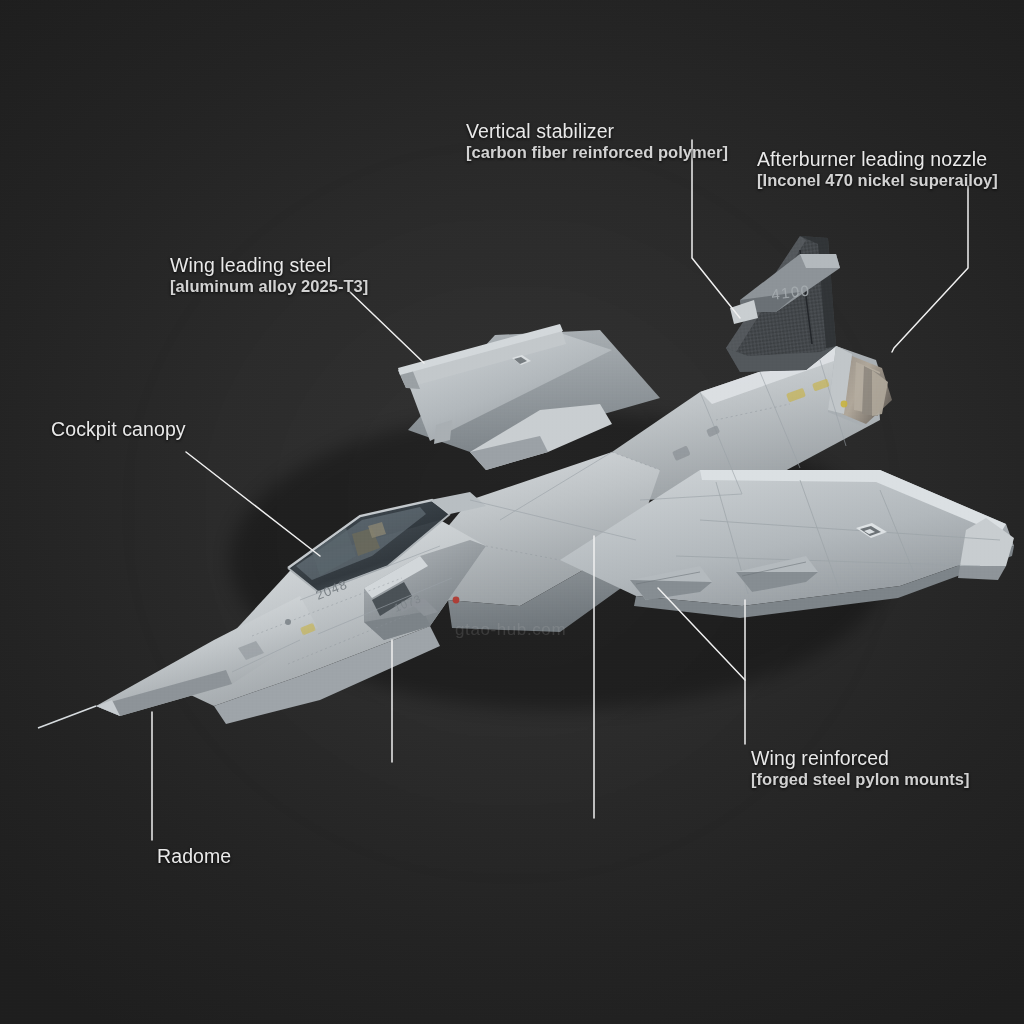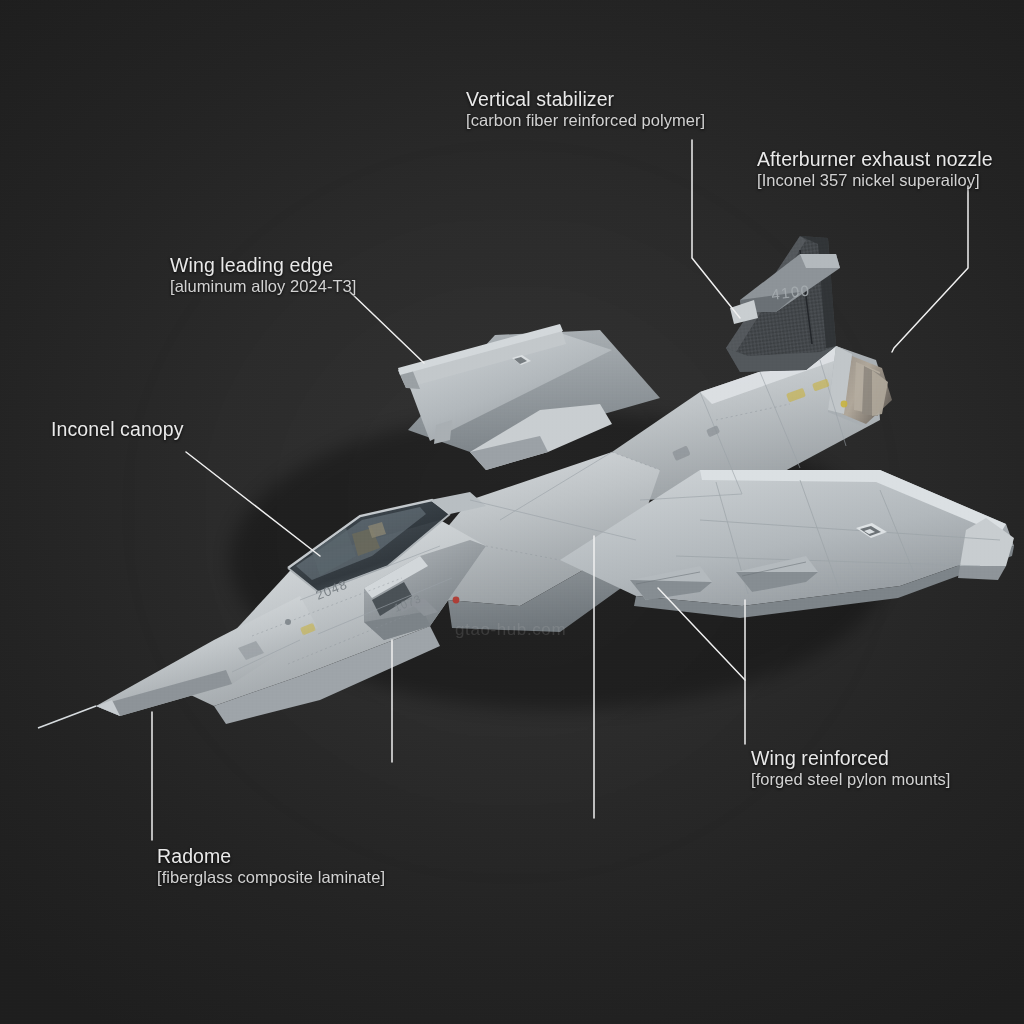--- a/index.html
+++ b/index.html
@@ -39,21 +39,21 @@
     white-space:nowrap;pointer-events:none;
   }
 
   
   .callout{position:absolute;white-space:nowrap;line-height:1.16;}
   .callout .title{
     display:block;font-size:19.5px;color:#e9e9e9;font-weight:400;
     letter-spacing:.1px;text-shadow:0 1px 3px rgba(0,0,0,.85);
   }
   .callout .material{
-    display:block;font-size:16.5px;color:#d2d2d2;font-weight:400;
+    display:block;font-size:16.5px;color:#d2d2d2;font-weight:700;
     letter-spacing:.05px;text-shadow:0 1px 3px rgba(0,0,0,.85);
   }
   #leaders{position:absolute;inset:0;pointer-events:none;}
 </style>
 </head>
 <body>
 
 <div id="stage">
 
   <div class="bg-base"></div>
@@ -286,45 +286,44 @@
 
       <path d="M392,640 L392,762"></path>
 
       <path d="M594,536 L594,818"></path>
 
       <path d="M745,600 L745,744"></path>
       <path d="M745,680 L658,588"></path>
     </g>
   </svg>
 
-  <div class="callout" style="left:466px;top:88px;">
+  <div class="callout" style="left:466px;top:120px;">
     <span class="title">Vertical stabilizer</span>
     <span class="material">[carbon fiber reinforced polymer]</span>
   </div>
 
   <div class="callout" style="left:757px;top:148px;">
-    <span class="title">Afterburner exhaust nozzle</span>
-    <span class="material">[Inconel 357 nickel superailoy]</span>
+    <span class="title">Afterburner leading nozzle</span>
+    <span class="material">[Inconel 470 nickel superailoy]</span>
   </div>
 
   <div class="callout" style="left:170px;top:254px;">
-    <span class="title">Wing leading edge</span>
-    <span class="material">[aluminum alloy 2024-T3]</span>
+    <span class="title">Wing leading steel</span>
+    <span class="material">[aluminum alloy 2025-T3]</span>
   </div>
 
   <div class="callout" style="left:51px;top:418px;">
-    <span class="title">Inconel canopy</span>
+    <span class="title">Cockpit canopy</span>
   </div>
 
   <div class="callout" style="left:751px;top:747px;">
     <span class="title">Wing reinforced</span>
     <span class="material">[forged steel pylon mounts]</span>
   </div>
 
 
 
   <div class="callout" style="left:157px;top:845px;">
     <span class="title">Radome</span>
-    <span class="material">[fiberglass composite laminate]</span>
   </div>
 
   <div class="bg-grain"></div>
 </div>
 
 </body></html>

